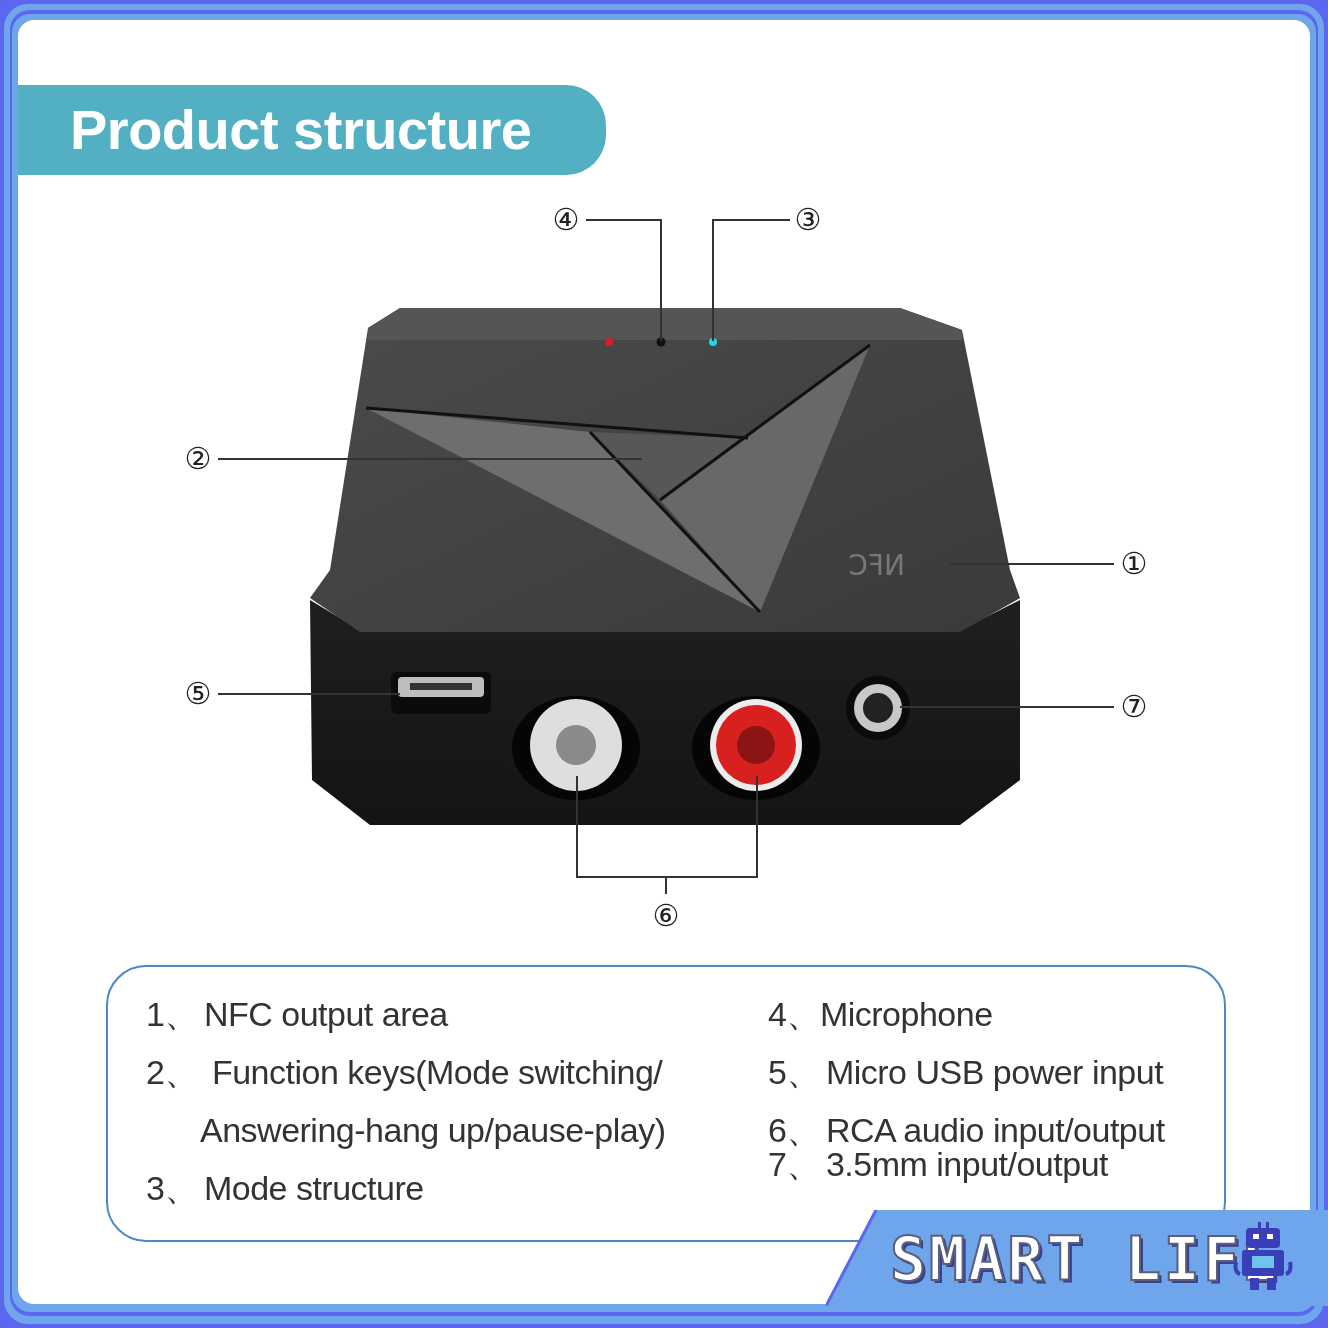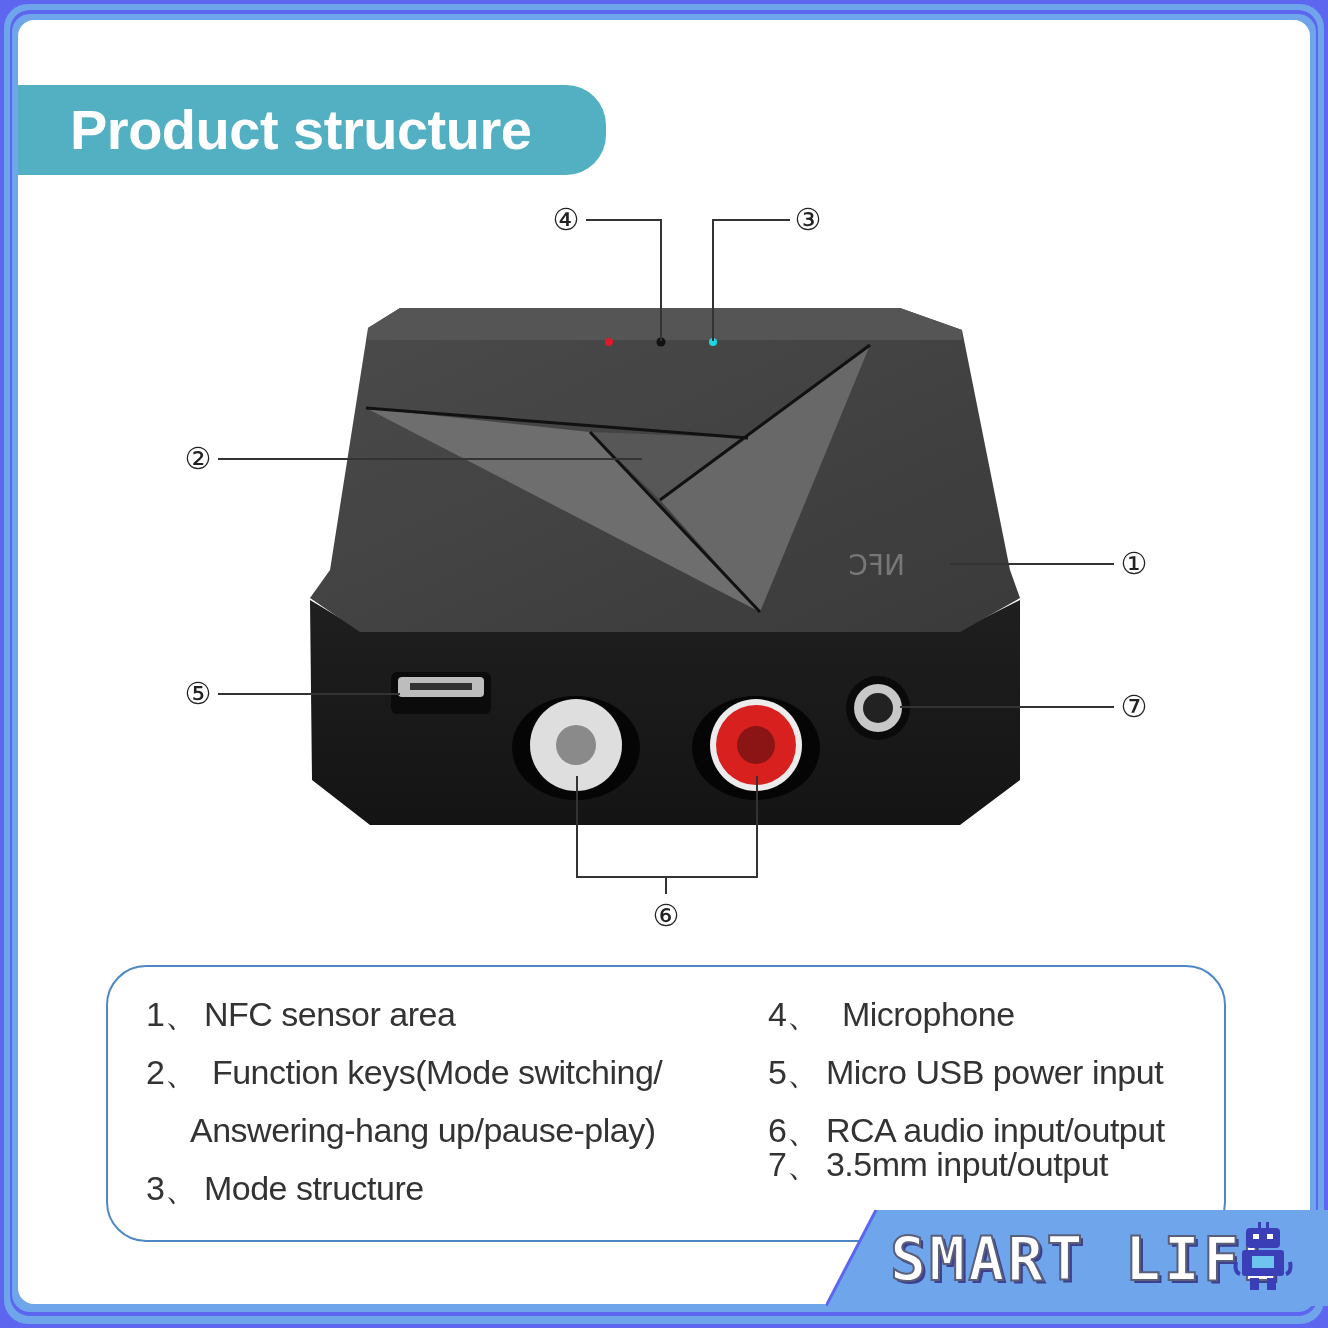--- a/index.html
+++ b/index.html
@@ -101,34 +101,34 @@
 <div class="callout" style="left:788px;top:202px;">③</div>
 <div class="callout" style="left:178px;top:441px;">②</div>
 <div class="callout" style="left:1114px;top:546px;">①</div>
 <div class="callout" style="left:178px;top:676px;">⑤</div>
 <div class="callout" style="left:1114px;top:689px;">⑦</div>
 <div class="callout" style="left:646px;top:898px;">⑥</div>
 
 <div class="legend-box"></div>
 
 <div class="legend-item" style="left:146px;top:994px;">
-  <span>1、</span><span style="margin-left:6px;">NFC sensor area</span>
+  <span>1、</span><span style="margin-left:6px;">NFC output area</span>
 </div>
 <div class="legend-item" style="left:146px;top:1052px;">
   <span>2、</span><span style="margin-left:14px;">Function keys(Mode switching/</span>
 </div>
-<div class="legend-item" style="left:190px;top:1110px;">
+<div class="legend-item" style="left:200px;top:1110px;">
   <span>Answering-hang up/pause-play)</span>
 </div>
 <div class="legend-item" style="left:146px;top:1168px;">
   <span>3、</span><span style="margin-left:6px;">Mode structure</span>
 </div>
 
 <div class="legend-item" style="left:768px;top:994px;">
-  <span>4、</span><span style="margin-left:22px;">Microphone</span>
+  <span>4、</span><span style="margin-left:0;">Microphone</span>
 </div>
 <div class="legend-item" style="left:768px;top:1052px;">
   <span>5、</span><span style="margin-left:6px;text-align:right;">Micro USB power input</span>
 </div>
 <div class="legend-item" style="left:768px;top:1110px;">
   <span>6、</span><span style="margin-left:6px;text-align:right;">RCA audio input/output</span>
 </div>
 <div class="legend-item" style="left:768px;top:1144px;">
   <span>7、</span><span style="margin-left:6px;">3.5mm input/output</span>
 </div>

